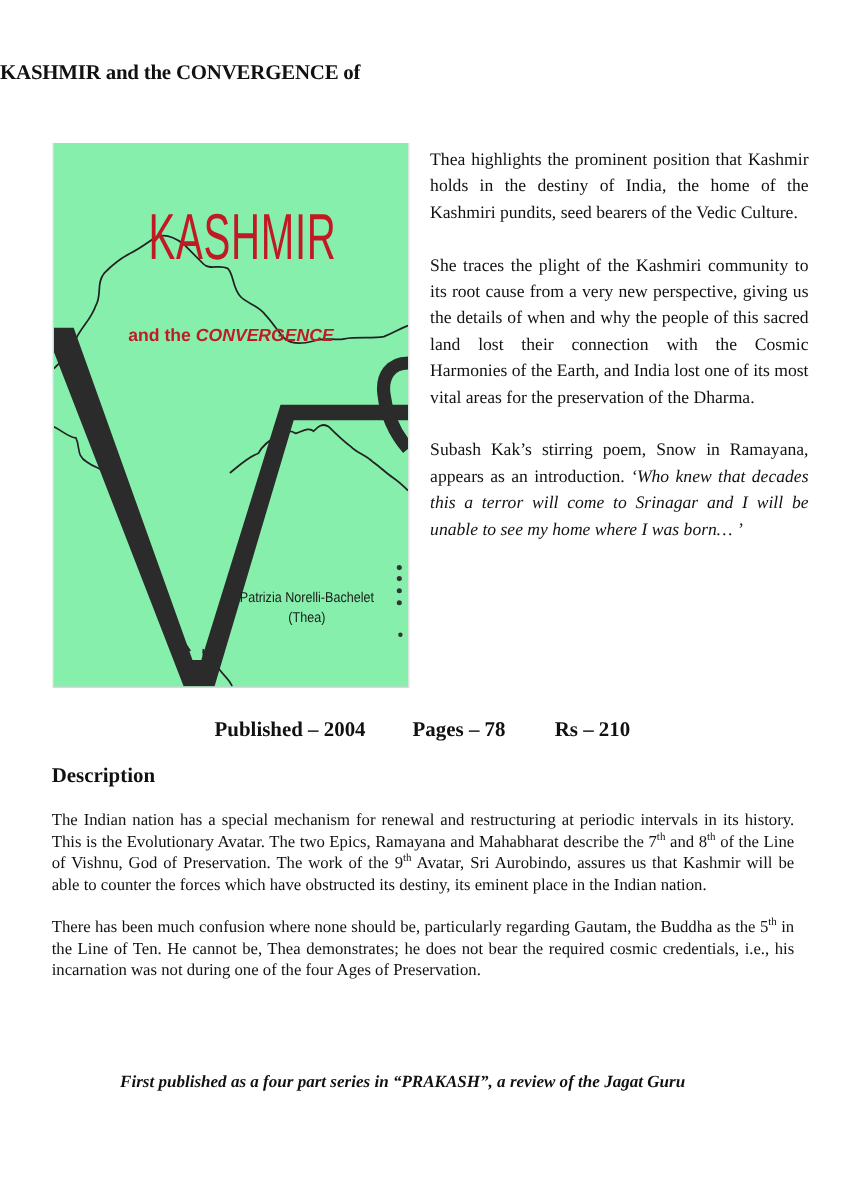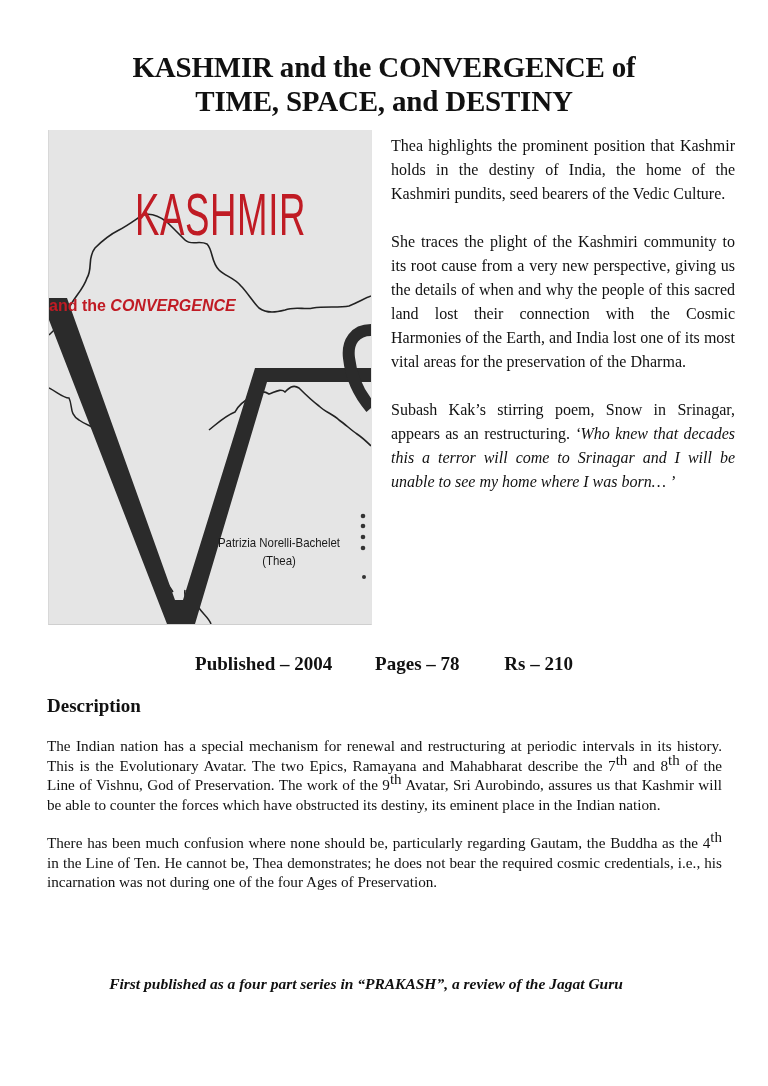--- a/index.html
+++ b/index.html
@@ -13,36 +13,36 @@
     position: relative;
     overflow: hidden;
     font-family: "Liberation Serif", "DejaVu Serif", serif;
     color: #111111;
   }
   .page-title {
     position: absolute;
     left: 0;
     top: 50px;
     width: 768px;
-    text-align: center;
-    font-weight: bold;
-    font-size: 29px;
+    text-align: left;
+    font-weight: bold;
+    font-size: 19px;
     line-height: 34px;
     letter-spacing: -0.2px;
     margin: 0;
   }
   .page-title span { display: block; }
 
   .cover {
     position: absolute;
     left: 48px;
     top: 130px;
     width: 322px;
     height: 494px;
-    background: #e5e5e5;
+    background: #86efac;
     border-left: 1px solid #d8d8d8;
     border-bottom: 1px solid #cfcfcf;
     border-right: 1px solid #e4e4e4;
     overflow: hidden;
   }
   .cover svg { position: absolute; left: 0; top: 0; }
   .cover-title {
     position: absolute;
     left: 86px;
     top: 55px;
@@ -53,21 +53,21 @@
     transform: scaleX(0.62);
     transform-origin: left top;
     letter-spacing: 1px;
     white-space: nowrap;
   }
   .cover-subtitle {
     position: absolute;
     left: 0;
     top: 166px;
     width: 322px;
-    text-align: left;
+    text-align: center;
     font-family: "Liberation Sans", "DejaVu Sans", sans-serif;
     font-weight: bold;
     font-size: 16px;
     line-height: 19px;
     color: #c01b24;
   }
   .cover-subtitle .ital { font-style: italic; }
   .cover-subtitle .light { font-weight: normal; }
   .cover-author {
     position: absolute;
@@ -121,41 +121,40 @@
   .desc {
     position: absolute;
     left: 47px;
     top: 736px;
     width: 675px;
     font-size: 15.2px;
     line-height: 19.5px;
     text-align: justify;
   }
   .desc p { margin: 0 0 19px 0; }
-  .desc sup { font-size: 15px; line-height: 0; vertical-align: 6px; }
+  .desc sup { font-size: 10px; line-height: 0; vertical-align: 6px; }
 
   .footer-note {
     position: absolute;
     left: 0;
     top: 973px;
     width: 732px;
     text-align: center;
     font-style: italic;
     font-weight: bold;
     font-size: 15.5px;
     line-height: 22px;
   }
   .footer-note span { display: block; }
 </style>
 </head>
 <body>
 
 <h1 class="page-title">
   <span>KASHMIR and the CONVERGENCE of</span>
-  <span>TIME, SPACE, and DESTINY</span>
 </h1>
 
 <div class="cover">
   <svg width="322" height="494" viewBox="0 0 322 494">
 
     <path d="M0,205 C8,198 14,190 20,178 C26,166 34,160 38,148 C44,138 38,128 46,118 C54,110 62,104 70,100 C78,96 86,90 92,86 C100,82 110,86 118,92 C124,98 130,104 136,110 C142,116 150,110 158,114 C164,120 162,132 170,140 C176,146 186,148 192,156 C198,162 204,172 210,178 C218,184 228,182 236,180 C246,176 256,180 264,178 C276,176 290,178 300,176 C310,172 316,168 322,166" fill="none" stroke="#222222" stroke-width="1.6"></path>
     <path d="M160,300 C170,292 176,286 186,282 C190,274 196,270 204,266 C210,262 214,260 220,264 C226,262 232,258 236,262 C240,258 244,254 250,258 C256,264 262,270 270,276 C276,282 284,284 290,290 C296,294 302,300 308,304 C314,308 318,312 322,316" fill="none" stroke="#222222" stroke-width="1.6"></path>
     <path d="M0,258 C8,262 14,268 20,268 C24,276 20,284 30,290 C38,296 46,296 52,304 C58,312 60,322 62,332 C66,346 70,358 76,370 C80,382 84,394 88,404 C94,416 98,426 104,436 C110,444 118,452 124,462" fill="none" stroke="#222222" stroke-width="1.5"></path>
     <path d="M140,456 C146,462 150,470 150,478 C154,484 160,488 162,494 M136,460 C134,470 142,478 140,488" fill="none" stroke="#222222" stroke-width="1.5"></path>
 
@@ -177,31 +176,31 @@
   </div>
   <div class="cover-author">
     <div>Patrizia Norelli-Bachelet</div>
     <div>(Thea)</div>
   </div>
 </div>
 
 <div class="blurb">
   <p>Thea highlights the prominent position that Kashmir holds in the destiny of India, the home of the Kashmiri pundits, seed bearers of the Vedic Culture.</p>
   <p>She traces the plight of the Kashmiri community to its root cause from a very new perspective, giving us the details of when and why the people of this sacred land lost their connection with the Cosmic Harmonies of the Earth, and India lost one of its most vital areas for the preservation of the Dharma.</p>
-  <p><span>Subash Kak’s stirring poem, Snow in Srinagar, appears as an restructuring. </span><span class="quote">‘Who knew that decades this a terror will come to Srinagar and I will be unable to see my home where I was born… ’</span></p>
+  <p><span>Subash Kak’s stirring poem, Snow in Ramayana, appears as an introduction. </span><span class="quote">‘Who knew that decades this a terror will come to Srinagar and I will be unable to see my home where I was born… ’</span></p>
 </div>
 
 <div class="meta">
   <span class="m-pub">Published – 2004</span>
   <span class="m-pages">Pages – 78</span>
   <span class="m-price">Rs – 210</span>
 </div>
 
 <h2 class="desc-heading">Description</h2>
 
 <div class="desc">
   <p><span>The Indian nation has a special mechanism for renewal and restructuring at periodic intervals in its history. This is the Evolutionary Avatar. The two Epics, Ramayana and Mahabharat describe the 7</span><sup>th</sup><span> and 8</span><sup>th</sup><span> of the Line of Vishnu, God of Preservation. The work of the 9</span><sup>th</sup><span> Avatar, Sri Aurobindo, assures us that Kashmir will be able to counter the forces which have obstructed its destiny, its eminent place in the Indian nation.</span></p>
-  <p><span>There has been much confusion where none should be, particularly regarding Gautam, the Buddha as the 4</span><sup>th</sup><span> in the Line of Ten. He cannot be, Thea demonstrates; he does not bear the required cosmic credentials, i.e., his incarnation was not during one of the four Ages of Preservation.</span></p>
+  <p><span>There has been much confusion where none should be, particularly regarding Gautam, the Buddha as the 5</span><sup>th</sup><span> in the Line of Ten. He cannot be, Thea demonstrates; he does not bear the required cosmic credentials, i.e., his incarnation was not during one of the four Ages of Preservation.</span></p>
 </div>
 
 <div class="footer-note">
   <span>First published as a four part series in “PRAKASH”, a review of the Jagat Guru</span>
 </div>
 
 </body></html>

